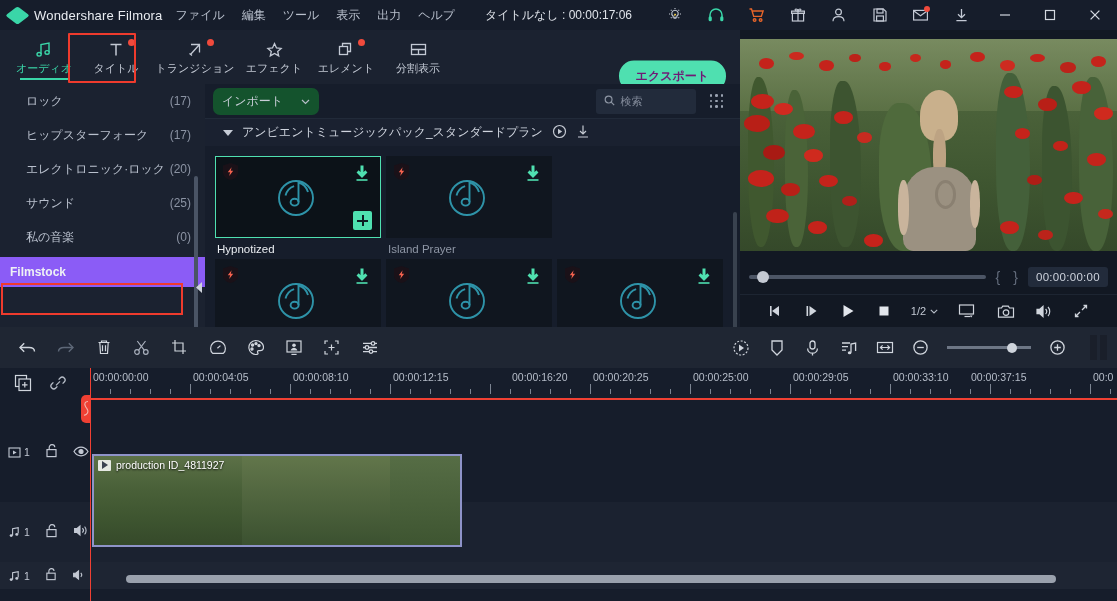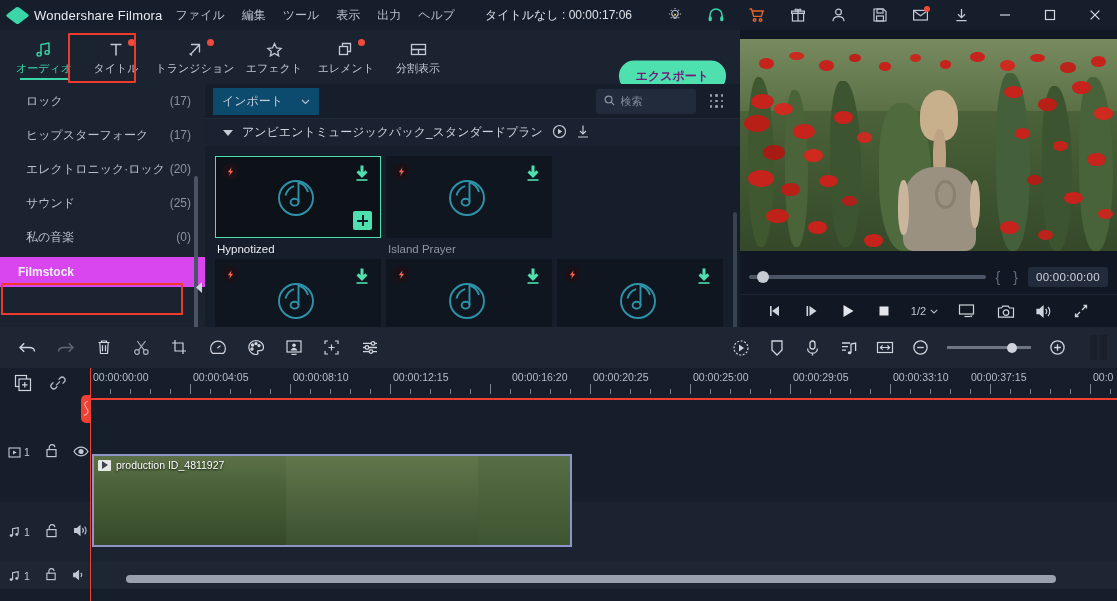--- a/index.html
+++ b/index.html
@@ -78,21 +78,21 @@
     position: absolute; left: 0; top: 84px; width: 205px; height: 243px;
     background: #1b2230; overflow: hidden;
   }
   .side-item {
     height: 34px; display: flex; align-items: center;
     padding: 0 14px 0 26px; font-size: 12px; color: #b9c0cd; cursor: pointer;
   }
   .side-item .nm { flex: 1; }
   .side-item .ct { color: #8b93a3; font-size: 12px; }
   .side-item.fs {
-    background: #d946ef; color: #eef1f5; font-weight: bold; padding-left: 18px;
+    background: #8b5cf6; color: #eef1f5; font-weight: bold; padding-left: 10px;
     height: 30px; margin-top: 3px;
   }
   .fs-hl {
     position: absolute; left: 1px; top: 283px; width: 182px; height: 32px;
     border: 2.5px solid #ef3b2d; pointer-events: none;
   }
   .side-scroll {
     position: absolute; right: 7px; top: 92px; width: 4px; height: 200px;
     background: #4a5465; border-radius: 2px;
   }
@@ -101,22 +101,22 @@
     display: flex; align-items: center; justify-content: center;
   }
 
   
   .mediapanel {
     position: absolute; left: 205px; top: 84px; width: 535px; height: 243px;
     background: #161d2b;
   }
   .mp-top { height: 34px; display: flex; align-items: center; padding: 0 8px; }
   .imp-sel {
-    display: flex; align-items: center; gap: 18px; background: #0c4a6e;
-    padding: 5px 9px; border-radius: 1px; font-size: 12px; color: #c9ced8; cursor: pointer;
+    display: flex; align-items: center; gap: 18px; background: #14532d;
+    padding: 5px 9px; border-radius: 7px; font-size: 12px; color: #c9ced8; cursor: pointer;
   }
   .mp-spacer { flex: 1; }
   .search-box {
     display: flex; align-items: center; gap: 6px; background: #222b3b;
     width: 100px; padding: 5px 8px; border-radius: 3px; font-size: 11px; color: #858d9c;
   }
   .grid-ic { margin-left: 14px; margin-right: 6px; display: flex; }
   .grid-ic i {
     display: block; width: 2.5px; height: 2.5px; background: #9aa2b1; border-radius: 50%;
   }
@@ -236,21 +236,21 @@
   .track-row { position: absolute; left: 0; width: 1117px; }
   .tr1 { top: 34px; height: 100px; background: #161d2b; }
   .tr2 { top: 134px; height: 60px; background: #1b2230; }
   .tr3 { top: 194px; height: 27px; background: #1e2533; }
   .tr-head {
     position: absolute; left: 0; width: 90px; height: 100%;
     display: flex; align-items: center; gap: 15px; padding-left: 8px;
   }
   .tr-num { display: flex; align-items: center; gap: 3px; font-size: 10.5px; color: #c3c9d4; }
   .clip {
-    position: absolute; left: 92px; top: 86px; width: 480px; height: 93px;
+    position: absolute; left: 92px; top: 86px; width: 370px; height: 93px;
     border: 2px solid #8e93c8; background: #2b3a22; overflow: hidden; z-index: 5;
   }
   .clip-imgs { position: absolute; inset: 0; display: flex; }
   .clip-label {
     position: absolute; left: 4px; top: 3px; display: flex; align-items: center; gap: 5px;
     font-size: 10.5px; color: #fff; text-shadow: 0 1px 2px rgba(0,0,0,.9); z-index: 2;
   }
   .clip-play {
     width: 13px; height: 11px; background: rgba(255,255,255,.85); border-radius: 1px;
     display: flex; align-items: center; justify-content: center;

